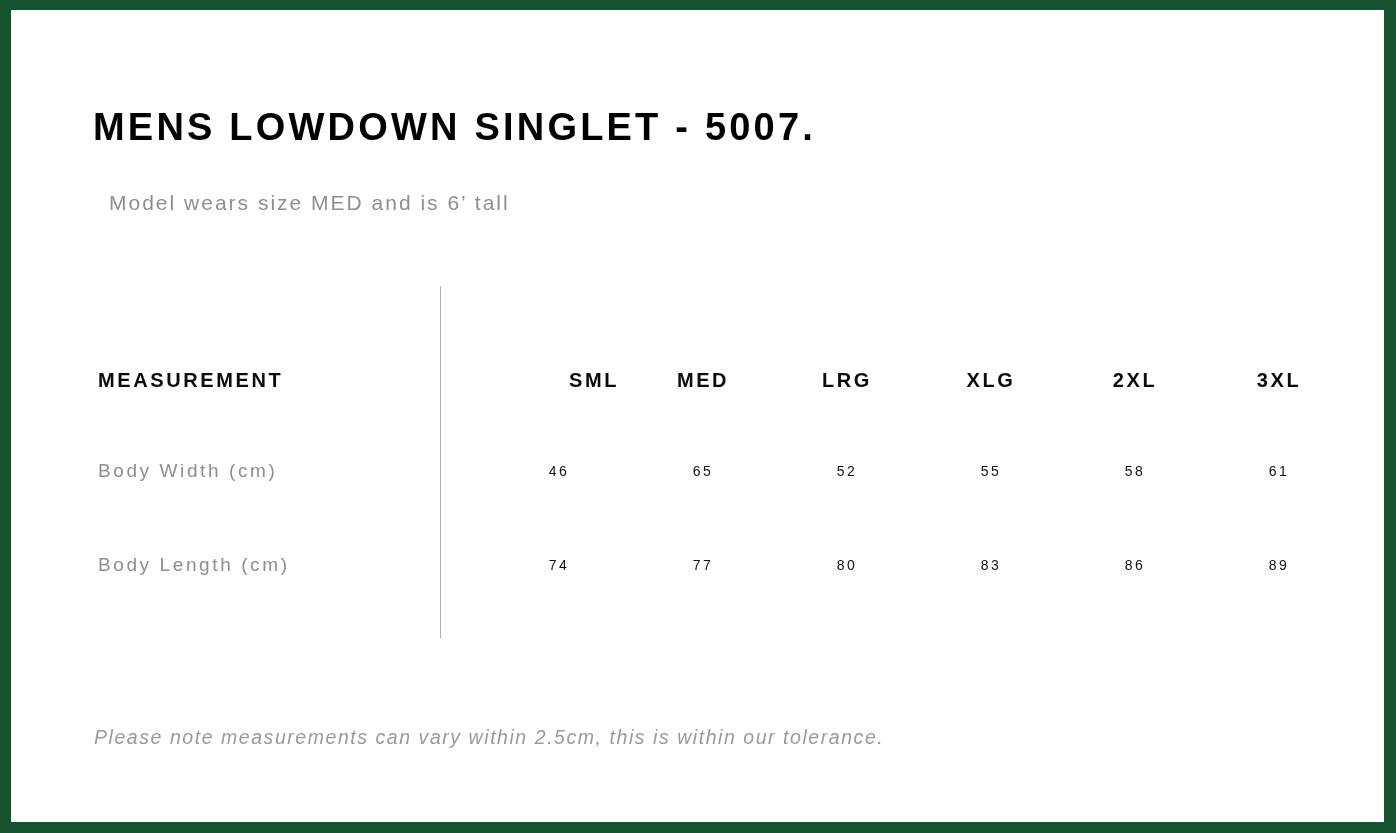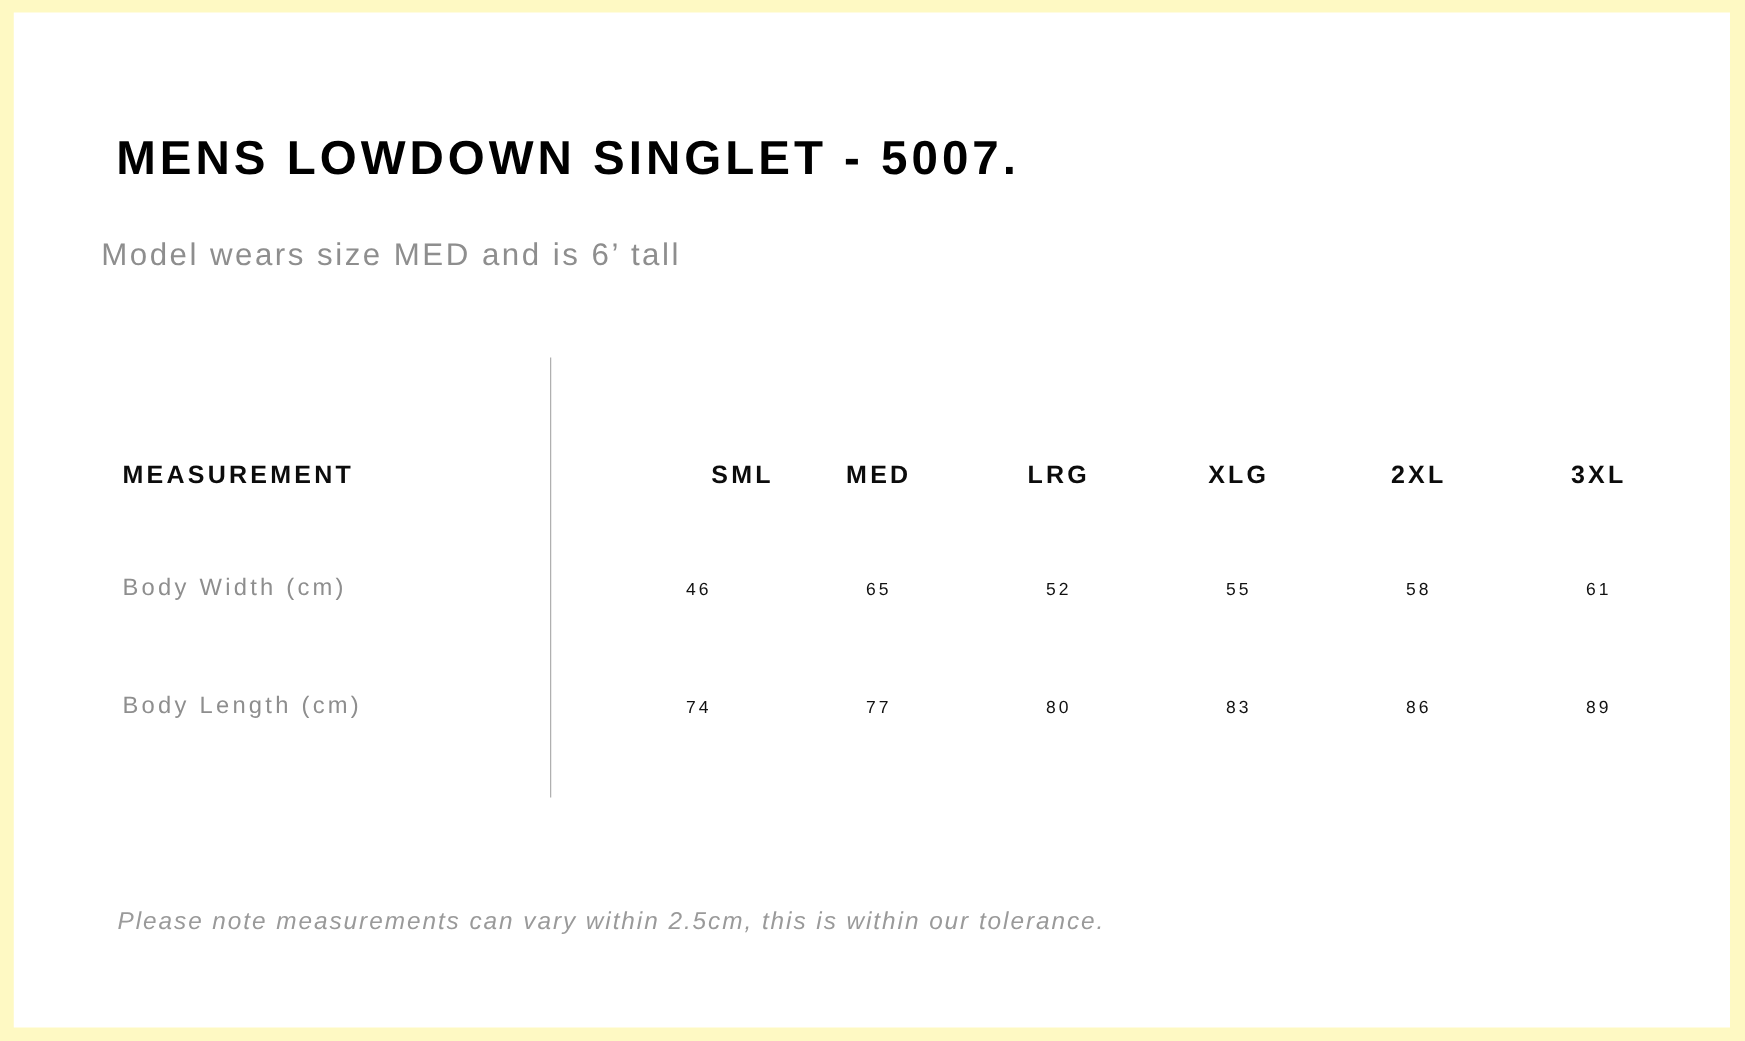--- a/index.html
+++ b/index.html
@@ -13,21 +13,21 @@
     font-family: "Liberation Sans", sans-serif;
     overflow: hidden;
   }
 
   
   .frame {
     position: absolute;
     left: 0; top: 0;
     width: 1396px;
     height: 833px;
-    background: #fef9c3;
+    background: #14532d;
     box-sizing: border-box;
   }
   .page {
     position: absolute;
     left: 11px;
     top: 10px;
     width: 1373px;
     height: 812px;
     background: #ffffff;
     box-sizing: border-box;
@@ -40,23 +40,23 @@
     top: 98px;
     font-size: 38px;
     font-weight: bold;
     color: #000000;
     letter-spacing: 3.2px;
     white-space: nowrap;
     line-height: 1;
   }
   .subtitle {
     position: absolute;
-    left: 70px;
+    left: 98px;
     top: 182px;
-    font-size: 25px;
+    font-size: 21px;
     font-weight: normal;
     color: #8e8e8e;
     letter-spacing: 2.0px;
     white-space: nowrap;
     line-height: 1;
   }
 
   
   .table-wrap {
     position: absolute;

